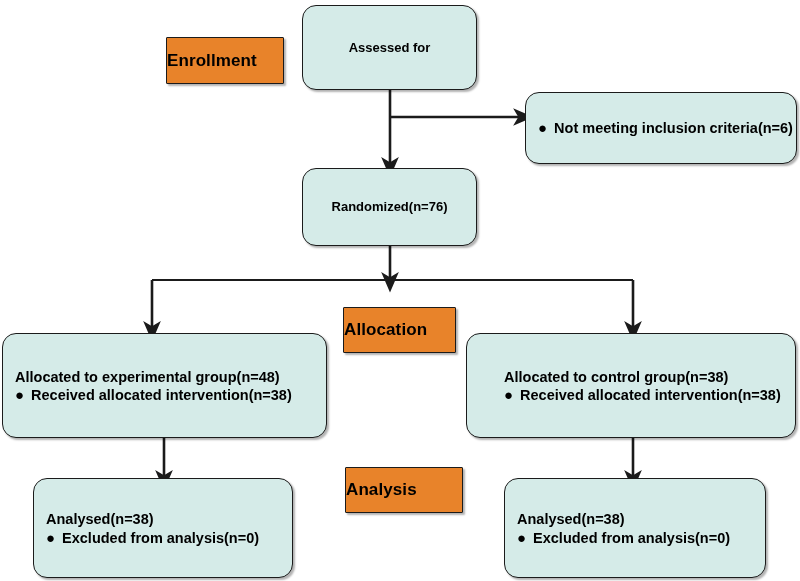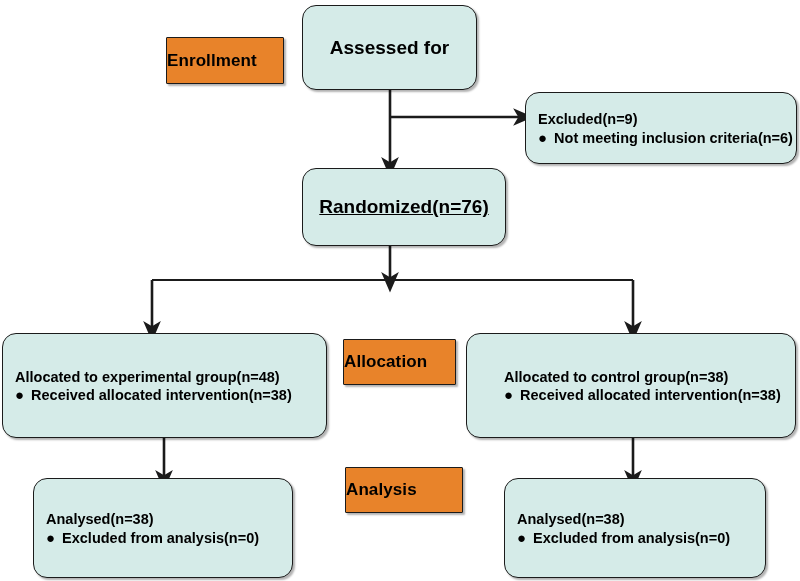--- a/index.html
+++ b/index.html
@@ -36,21 +36,21 @@
     font-size: 17px;
     letter-spacing: 0.1px;
   }
   .node .line {
     white-space: nowrap;
     line-height: 1.32;
   }
   .node.centered {
     align-items: center;
     text-align: center;
-    font-size: 19px;
+    font-size: 13px;
   }
   .node.lefted {
     align-items: flex-start;
     text-align: left;
     padding-left: 12px;
     font-size: 14.5px;
   }
   .bullet-line {
     display: flex;
     align-items: baseline;
@@ -97,32 +97,31 @@
 
   <div class="node stage" style="left:166px; top:37px; width:118px; height:47px;">
     <span>Enrollment</span>
   </div>
 
   <div class="node centered" style="left:302px; top:5px; width:175px; height:85px;">
     <div class="line">Assessed for</div>
   </div>
 
   <div class="node lefted" style="left:525px; top:92px; width:272px; height:72px;">
-    <div class="line">Excluded(n=9)</div>
     <div class="bullet-line">
       <span class="bullet-dot">●</span>
       <span>Not meeting inclusion criteria(n=6)</span>
     </div>
   </div>
 
-  <div class="node centered" style="left:302px; top:168px; width:204px; height:78px;text-decoration:underline;">
+  <div class="node centered" style="left:302px; top:168px; width:175px; height:78px;">
     <div class="line">Randomized(n=76)</div>
   </div>
 
-  <div class="node stage" style="left:343px; top:307px; width:113px; height:46px;margin-top:32px;">
+  <div class="node stage" style="left:343px; top:307px; width:113px; height:46px;">
     <span>Allocation</span>
   </div>
 
   <div class="node lefted" style="left:2px; top:333px; width:325px; height:105px;">
     <div class="line">Allocated to experimental group(n=48)</div>
     <div class="bullet-line">
       <span class="bullet-dot">●</span>
       <span>Received allocated intervention(n=38)</span>
     </div>
   </div>

